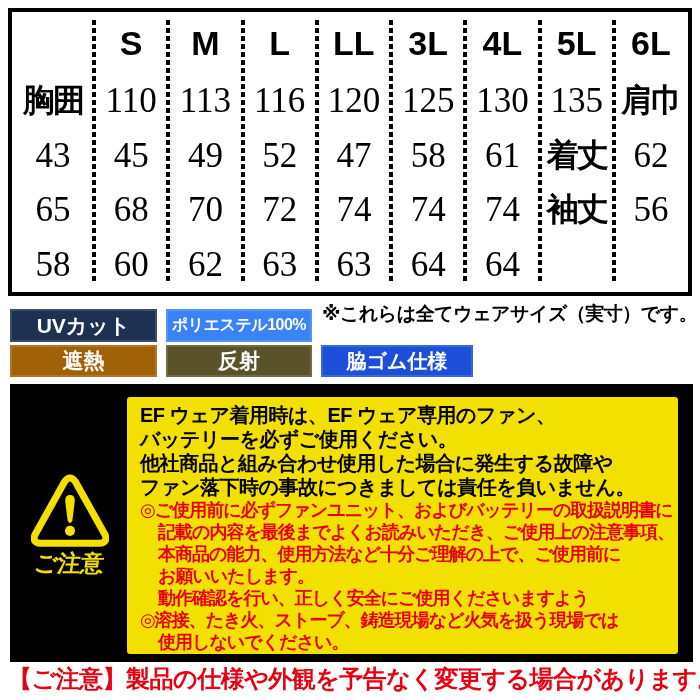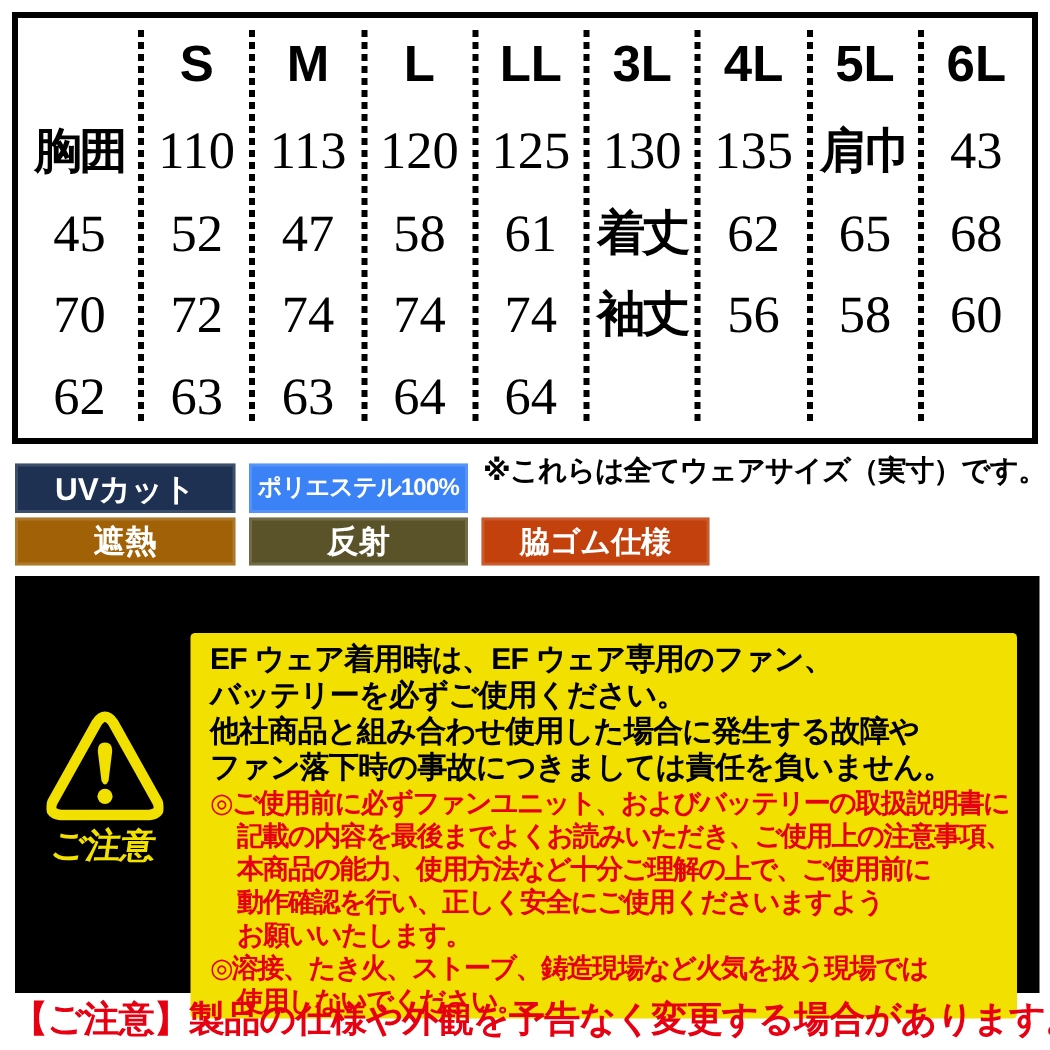--- a/index.html
+++ b/index.html
@@ -32,21 +32,21 @@
   .badge[data-name="badge-side-elastic"]{font-size:20px;}
 
   
   .warning-box{position:absolute;left:10px;top:384px;width:683px;height:278px;background:#000;}
   .caution-col{position:absolute;left:0;top:0;width:118px;height:100%;}
   .warn-icon{position:absolute;left:21px;top:90px;}
   .caution-label{position:absolute;left:0;top:164px;width:118px;text-align:center;
                  color:#f2e000;font-size:23px;font-weight:bold;transform:skewX(-8deg);}
   .yellow-panel{position:absolute;left:117px;top:13px;width:551px;height:257px;
                 background:#f2e000;border-radius:3px;box-sizing:border-box;
-                padding:6px 8px 4px 13px;margin-top:25px;}
+                padding:6px 8px 4px 13px;}
   .main-line{margin:0;font-size:20px;line-height:24px;font-weight:bold;color:#000;
              letter-spacing:-0.5px;white-space:nowrap;}
   .sub-line{margin:0;font-size:18px;line-height:22px;font-weight:bold;color:#e60012;
             letter-spacing:-1px;white-space:nowrap;}
   .sub-line.indent{padding-left:18px;}
 
   
   .footer-note{position:absolute;left:8px;top:663px;width:690px;font-size:24px;
                font-weight:bold;color:#e60012;letter-spacing:-0.5px;white-space:nowrap;}
 </style>
@@ -62,27 +62,29 @@
         <div class="tcell col-header" data-name="size-column-header">M</div>
         <div class="tcell col-header" data-name="size-column-header">L</div>
         <div class="tcell col-header" data-name="size-column-header">LL</div>
         <div class="tcell col-header" data-name="size-column-header">3L</div>
         <div class="tcell col-header" data-name="size-column-header">4L</div>
         <div class="tcell col-header" data-name="size-column-header">5L</div>
         <div class="tcell col-header" data-name="size-column-header">6L</div>
         <div class="tcell row-label" data-name="measure-row-label">胸囲</div>
         <div class="tcell size-value" data-name="size-value-cell">110</div>
         <div class="tcell size-value" data-name="size-value-cell">113</div>
+        <div class="tcell size-value" data-name="size-value-cell">116</div>
         <div class="tcell size-value" data-name="size-value-cell">120</div>
         <div class="tcell size-value" data-name="size-value-cell">125</div>
         <div class="tcell size-value" data-name="size-value-cell">130</div>
         <div class="tcell size-value" data-name="size-value-cell">135</div>
         <div class="tcell row-label" data-name="measure-row-label">肩巾</div>
         <div class="tcell size-value" data-name="size-value-cell">43</div>
         <div class="tcell size-value" data-name="size-value-cell">45</div>
+        <div class="tcell size-value" data-name="size-value-cell">49</div>
         <div class="tcell size-value" data-name="size-value-cell">52</div>
         <div class="tcell size-value" data-name="size-value-cell">47</div>
         <div class="tcell size-value" data-name="size-value-cell">58</div>
         <div class="tcell size-value" data-name="size-value-cell">61</div>
         <div class="tcell row-label" data-name="measure-row-label">着丈</div>
         <div class="tcell size-value" data-name="size-value-cell">62</div>
         <div class="tcell size-value" data-name="size-value-cell">65</div>
         <div class="tcell size-value" data-name="size-value-cell">68</div>
         <div class="tcell size-value" data-name="size-value-cell">70</div>
         <div class="tcell size-value" data-name="size-value-cell">72</div>
@@ -113,21 +115,21 @@
 
   <div class="size-note" data-name="size-note">※これらは全てウェアサイズ（実寸）です。</div>
 
   <div class="badge-row r1" data-name="feature-badge-row-1">
       <div class="badge" data-name="badge-uv-cut" style="background: rgb(30, 49, 82); width: 147px;">UVカット</div>
       <div class="badge" data-name="badge-polyester-100" style="background: #3b82f6; width: 146px;">ポリエステル100%</div>
     </div>
   <div class="badge-row r2" data-name="feature-badge-row-2">
       <div class="badge" data-name="badge-heat-shield" style="background: #a16207; width: 147px;">遮熱</div>
       <div class="badge" data-name="badge-reflective" style="background: rgb(90, 83, 41); width: 146px;">反射</div>
-      <div class="badge" data-name="badge-side-elastic" style="background: #c2410c; width: 152px;">脇ゴム仕様</div>
+      <div class="badge" data-name="badge-side-elastic" style="background: #1d4ed8; width: 152px;">脇ゴム仕様</div>
     </div>
 
   <div class="warning-box" data-name="warning-box">
     <div class="caution-col" data-name="caution-column">
       <svg class="warn-icon" data-name="warning-triangle-icon" width="78" height="74" viewBox="0 0 100 95">
         <path d="M43 10 Q50 0 57 10 L95 78 Q99 88 88 89 L12 89 Q1 88 5 78 Z" fill="none" stroke="#f2e000" stroke-width="9" stroke-linejoin="round"></path>
         <path d="M50 27 Q57 27 56 36 L53 60 Q50 66 47 60 L44 36 Q43 27 50 27 Z" fill="#f2e000"></path>
         <circle cx="50" cy="73" r="6.5" fill="#f2e000"></circle>
       </svg>
       <div class="caution-label" data-name="caution-label">ご注意</div>
@@ -136,22 +138,22 @@
       <div data-name="warning-main-lines">
           <p class="main-line" data-name="warning-main-line">EF ウェア着用時は、EF ウェア専用のファン、</p>
           <p class="main-line" data-name="warning-main-line">バッテリーを必ずご使用ください。</p>
           <p class="main-line" data-name="warning-main-line">他社商品と組み合わせ使用した場合に発生する故障や</p>
           <p class="main-line" data-name="warning-main-line">ファン落下時の事故につきましては責任を負いません。</p>
         </div>
       <div data-name="warning-sub-lines">
           <p class="sub-line" data-name="warning-sub-line">◎ご使用前に必ずファンユニット、およびバッテリーの取扱説明書に</p>
           <p class="sub-line indent" data-name="warning-sub-line">記載の内容を最後までよくお読みいただき、ご使用上の注意事項、</p>
           <p class="sub-line indent" data-name="warning-sub-line">本商品の能力、使用方法など十分ご理解の上で、ご使用前に</p>
+          <p class="sub-line indent" data-name="warning-sub-line">お願いいたします。</p>
           <p class="sub-line indent" data-name="warning-sub-line">動作確認を行い、正しく安全にご使用くださいますよう</p>
-          <p class="sub-line indent" data-name="warning-sub-line">お願いいたします。</p>
           <p class="sub-line" data-name="warning-sub-line">◎溶接、たき火、ストーブ、鋳造現場など火気を扱う現場では</p>
           <p class="sub-line indent" data-name="warning-sub-line">使用しないでください。</p>
         </div>
     </div>
   </div>
 
   <div class="footer-note" data-name="footer-note">【ご注意】製品の仕様や外観を予告なく変更する場合があります。</div>
 
 </div>
 

